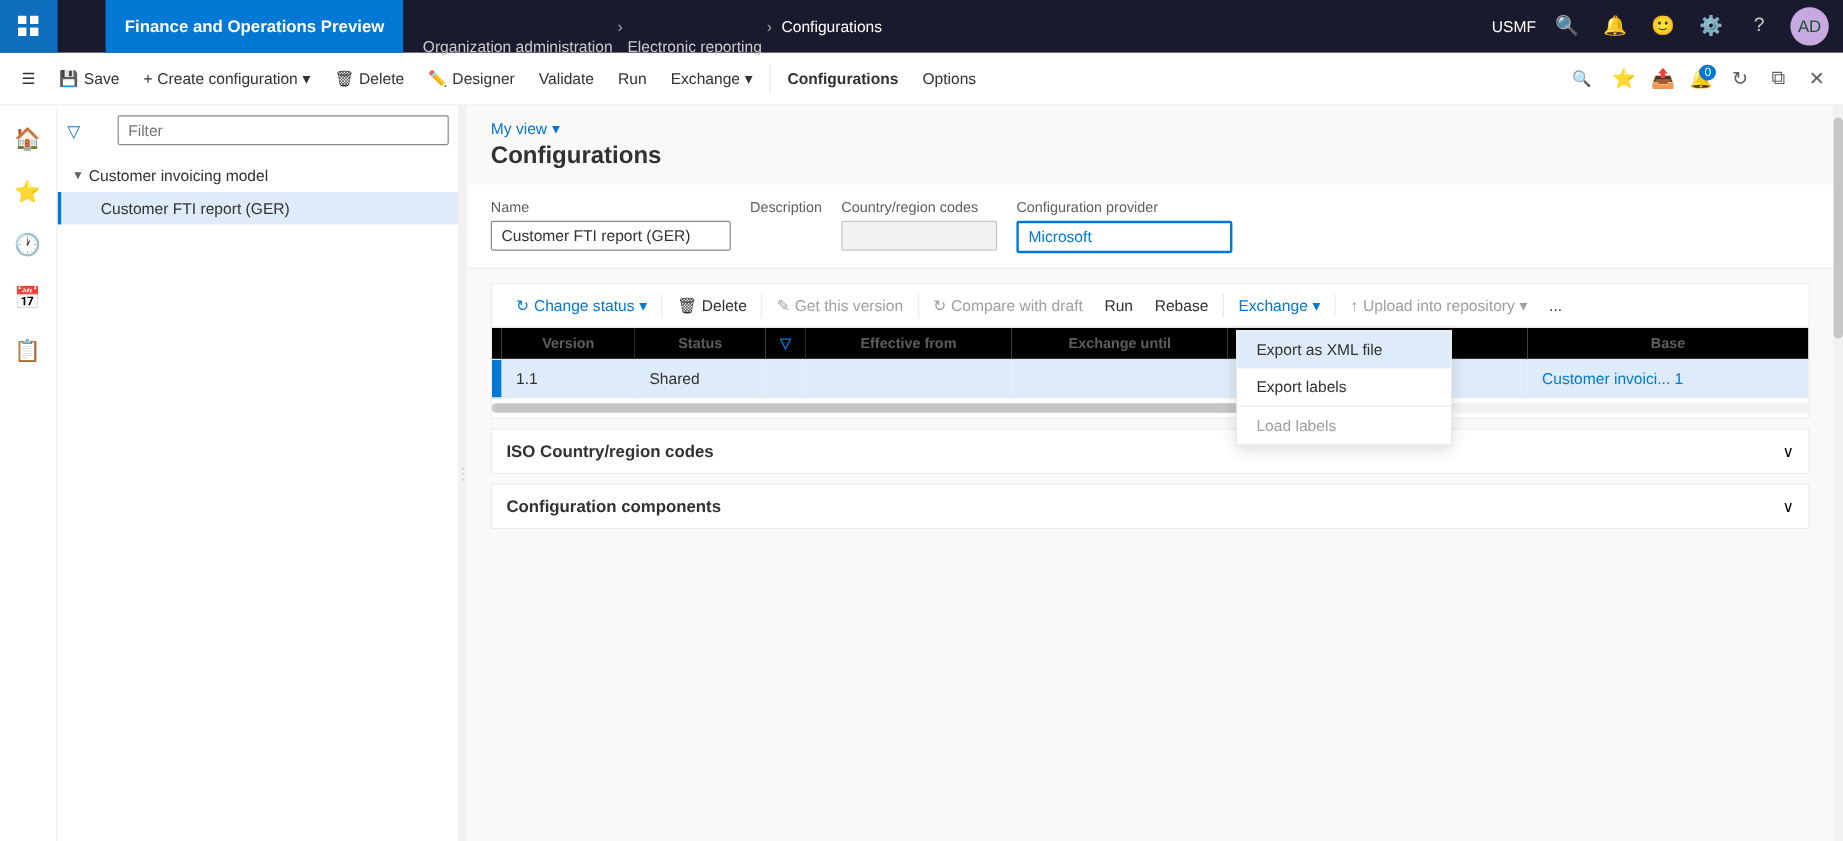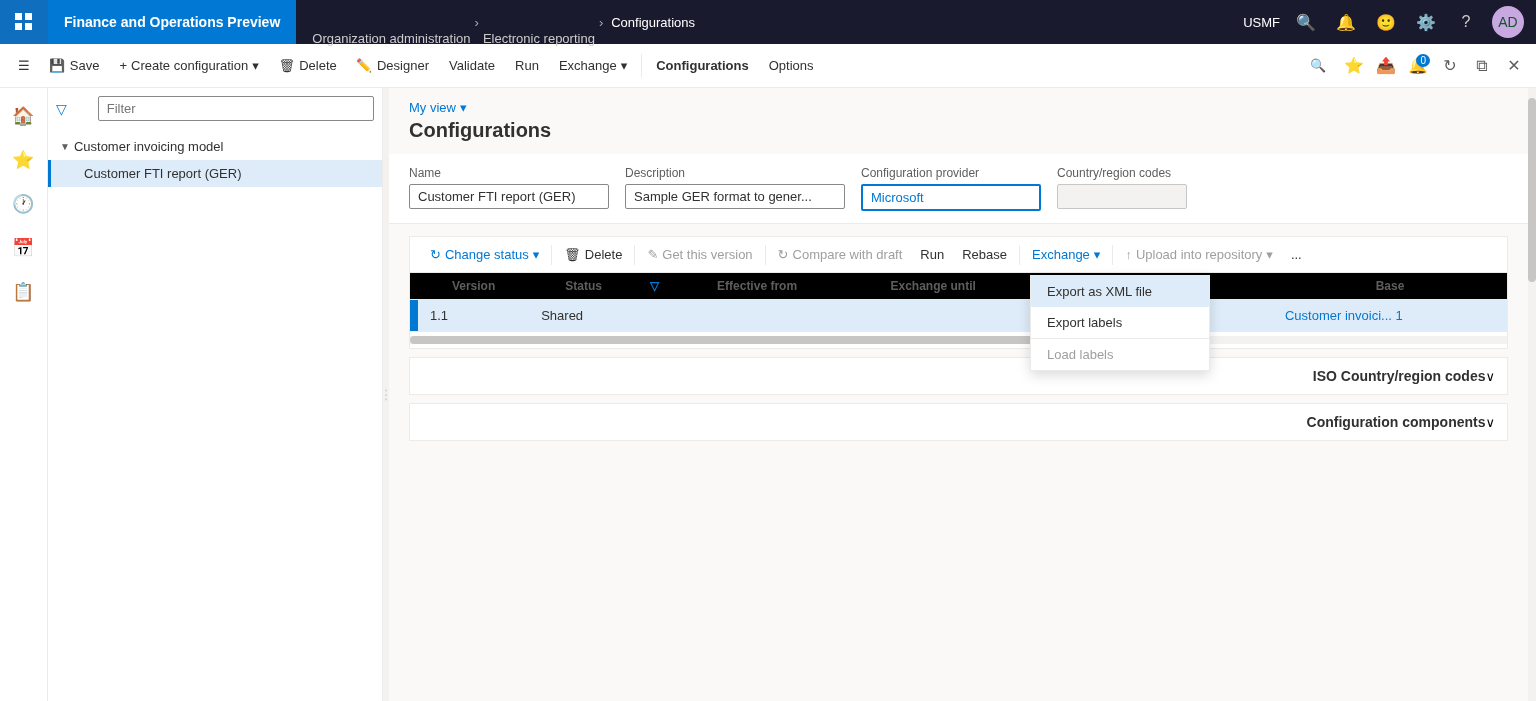--- a/index.html
+++ b/index.html
@@ -22,20 +22,21 @@
     }
     .app-title {
       background: #0078d4;
       height: 44px;
       display: flex; align-items: center;
       padding: 0 16px;
       font-size: 14px;
       font-weight: 600;
       color: white;
       flex-shrink: 0;
+      margin-left: 40px;
     }
     .breadcrumb {
       display: flex; align-items: center;
       padding: 0 16px;
       color: #ccc;
       font-size: 13px;
       flex: 1;
     }
     .breadcrumb span { margin: 0 4px; color: #aaa; }
     .breadcrumb a { color: #ccc; text-decoration: none; margin-top: 32px; }
@@ -285,21 +286,21 @@
       width: 60%;
     }
 
     
     .collapsible-section {
       margin: 8px 20px 0;
       background: #fff;
       border: 1px solid #edebe9;
     }
     .collapsible-header {
-      display: flex; align-items: center; justify-content: flex-end;
+      display: flex; align-items: center; justify-content: space-between;
       padding: 10px 12px;
       cursor: pointer;
     }
     .collapsible-title { font-size: 14px; font-weight: 600; color: #323130; }
 
     
     .right-scrollbar {
       width: 8px;
       background: #f3f2f1;
     }
@@ -431,29 +432,28 @@
       <div class="page-title">Configurations</div>
     </div>
 
     <div class="form-row">
       <div class="form-field">
         <label class="form-label">Name</label>
         <input class="form-input" type="text" style="width: 200px;" value="Customer FTI report (GER)">
       </div>
       <div class="form-field">
         <label class="form-label">Description</label>
-        <input class="form-input" type="text" style="width: 220px;" value="Sample GER format to gener...">
+      </div>
+      <div class="form-field">
+        <label class="form-label">Country/region codes</label>
+        <input class="form-input readonly" type="text" style="width: 130px;">
       </div>
       <div class="form-field">
         <label class="form-label">Configuration provider</label>
         <input class="form-input blue-text" type="text" style="width: 180px;" value="Microsoft">
-      </div>
-      <div class="form-field">
-        <label class="form-label">Country/region codes</label>
-        <input class="form-input readonly" type="text" style="width: 130px;">
       </div>
     </div>
 
     <div class="versions-section">
 
       <div class="versions-toolbar">
         <button class="vtb-btn blue">
           <span>↻</span>
           <span>Change status</span>
           <span>▾</span>

